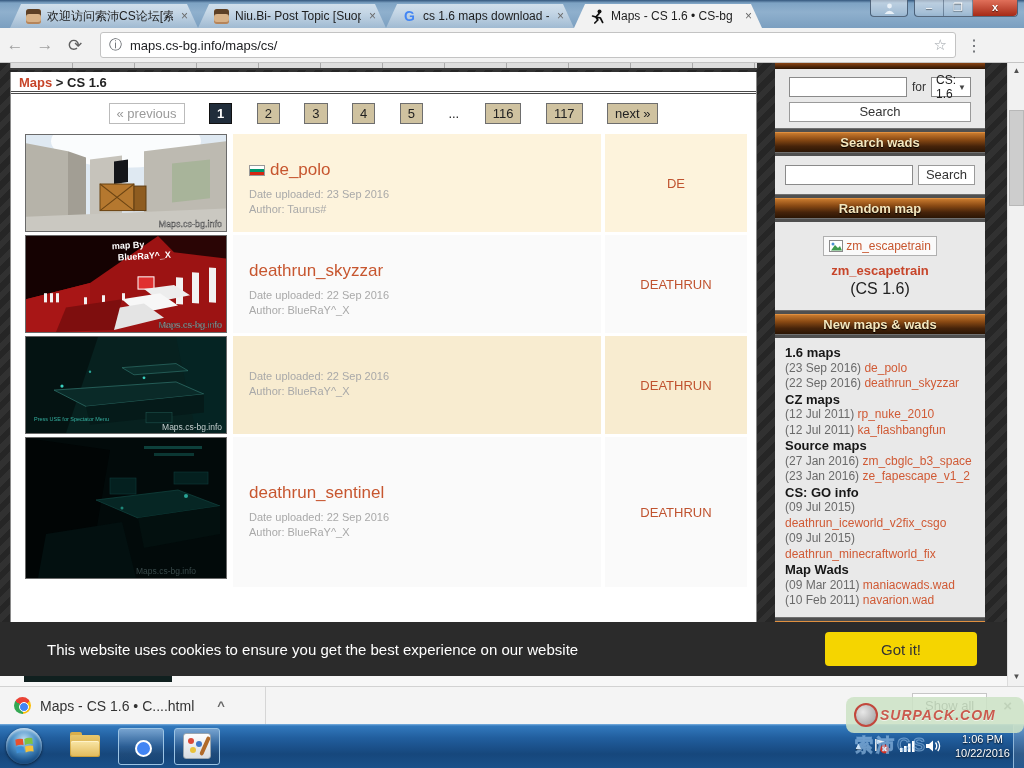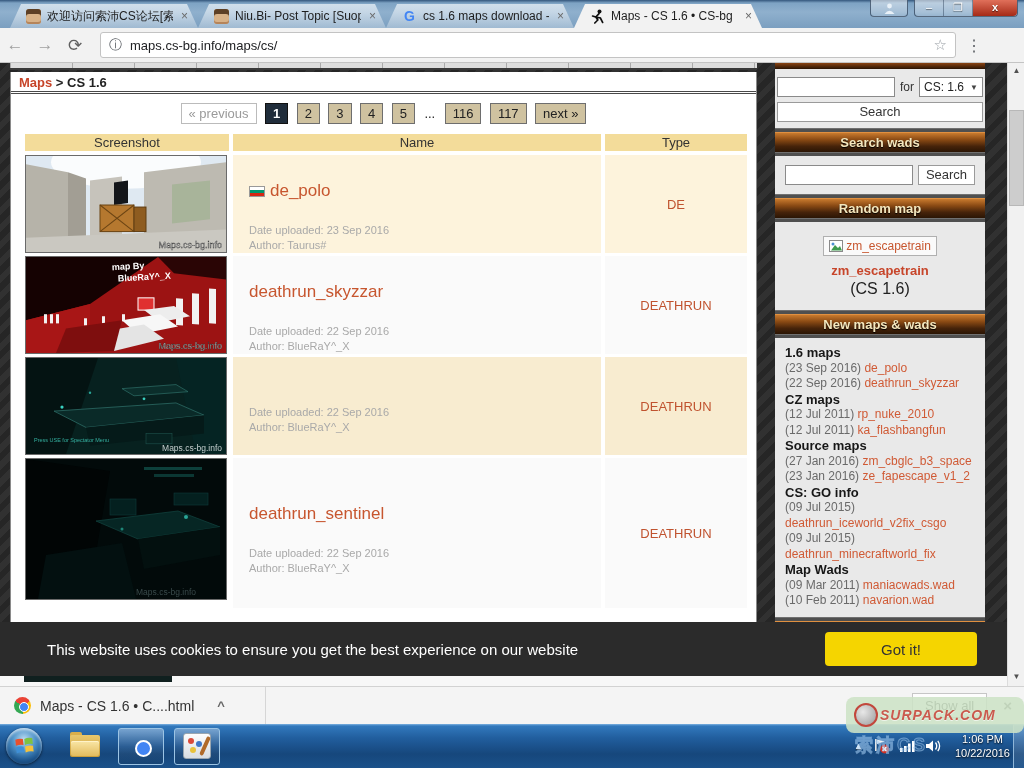--- a/index.html
+++ b/index.html
@@ -46,51 +46,51 @@
     background-image:repeating-linear-gradient(90deg,#aaa 0 1px,transparent 1px 62px); border-bottom:2px solid #3a3a3a; }
   #sb-top-strip { position:absolute; left:775px; top:0; width:210px; height:6px;
     background:linear-gradient(180deg,#8a4413,#2a1404); }
 
   #main-panel { position:absolute; left:10px; top:9px; width:747px; bottom:0; background:#fff;
     border-left:1px solid #8a8a8a; border-right:1px solid #8a8a8a; }
   #breadcrumb { height:22px; padding:3px 8px; border-bottom:3px double #4a4a4a; font-size:13px; font-weight:bold; }
   #breadcrumb a { color:#c7452a; text-decoration:none; }
   #breadcrumb .crumb-cur { color:#222; }
   #pagination { text-align:center; padding:9px 0 8px; }
-  .pg { display:inline-block; font-size:13px; padding:2px 7px; margin:0 2px; border:1px solid #6e6e6e;
+  .pg { display:inline-block; font-size:13px; padding:2px 7px; margin:0 10px; border:1px solid #6e6e6e;
     background:#cfc2a0; color:#222; }
   .pg-prev { background:#fff; color:#9a9a9a; border-color:#bbb; }
   .pg-cur { background:#202d3b; color:#fff; border-color:#111; font-weight:bold; }
   .pg-dots { border:none; background:none; padding:2px 1px; }
 
   #maps-table { padding:2px 9px 0 14px; }
   .thead { display:flex; gap:4px; margin-bottom:4px; }
   .th { background:#f3dc9a; font-size:13px; color:#333; text-align:center; height:17px; line-height:17px; }
   .col-shot { width:204px; } .col-name { width:368px; } .col-type { width:142px; }
   .trow { display:flex; gap:4px; margin-bottom:3px; }
   .cell-shot { width:204px; display:flex; align-items:flex-start; }
   .shot-frame { width:202px; border:1px solid #6a6a6a; font-size:0; }
   .cell-name { width:368px; padding:26px 0 0 16px; }
   .cell-type { width:142px; display:flex; align-items:center; justify-content:center;
     font-size:13px; color:#c0532f; }
   .row-cream .cell-name, .row-cream .cell-type { background:#fdf3dc; }
   .row-cream2 .cell-name, .row-cream2 .cell-type { background:#f8ecd0; }
   .row-white .cell-name, .row-white .cell-type { background:#fafafa; }
   .map-link { font-size:17px; color:#c7562f; text-decoration:none; display:inline-flex; align-items:center; gap:5px; }
-  .meta { font-size:11px; color:#a9a9a9; margin-top:22px; line-height:15px; }
+  .meta { font-size:11px; color:#a9a9a9; margin-top:7px; line-height:15px; }
   .bgflag { width:16px; height:11px; display:inline-block;
     background:linear-gradient(180deg,#fff 0 33%,#00966e 33% 66%,#d62612 66% 100%); border:1px solid #999; }
 
   
   #sidebar { position:absolute; left:775px; top:6px; width:210px; bottom:0; background:#e9e9e9; }
   .sb-cap { height:4px; background:#4f4f4f; border-top:1px solid #707070; }
   .sb-bar { height:20px; background:linear-gradient(180deg,#c87a2e 0,#8a4a14 35%,#46230a 70%,#2a1504 100%);
     border-top:1px solid #e09040; color:#f5e7bd; font-weight:bold; font-size:13px; text-align:center;
     line-height:20px; text-shadow:0 1px 1px #000; }
-  #sb-search { padding:8px 2px 6px; }
+  #sb-search { padding:8px 14px 6px; }
   .sb-row { display:flex; align-items:center; gap:5px; }
   .sb-input { height:20px; background:#fff; border:1px solid #8a8a8a; }
   .inp-main { width:118px; } .inp-wads { width:128px; }
   .for-label { font-size:12px; color:#333; }
   .sb-select { width:64px; height:20px; background:#fff; border:1px solid #8a8a8a; font-size:12px;
     color:#222; display:flex; align-items:center; justify-content:space-between; padding:0 4px; }
   .sb-btn { height:20px; background:#fff; border:1px solid #9a9a9a; font-size:13px; color:#333;
     text-align:center; line-height:18px; }
   .btn-wide { width:100%; margin-top:5px; }
   .btn-wads { width:57px; }
@@ -262,25 +262,20 @@
         <span class="pg">3</span>
         <span class="pg">4</span>
         <span class="pg">5</span>
         <span class="pg pg-dots">...</span>
         <span class="pg">116</span>
         <span class="pg">117</span>
         <span class="pg">next »</span>
       </div>
 
       <div id="maps-table">
-        <div class="thead">
-          <div class="th col-shot">Screenshot</div>
-          <div class="th col-name">Name</div>
-          <div class="th col-type">Type</div>
-        </div>
 
         <div class="trow row-cream">
           <div class="cell-shot">
             <svg class="shot-frame" width="202" height="98" viewBox="0 0 200 94" preserveAspectRatio="none">
               <rect width="200" height="94" fill="#dfe9f2"></rect>
               <ellipse cx="100" cy="6" rx="75" ry="26" fill="#ffffff" opacity=".85"></ellipse>
               <polygon points="0,8 42,16 42,94 0,94" fill="#b6b3a9"></polygon>
               <polygon points="42,16 60,22 60,94 42,94" fill="#a29e94"></polygon>
               <polygon points="64,24 96,20 96,80 64,84" fill="#c6c3bb"></polygon>
               <polygon points="118,16 200,6 200,94 118,94" fill="#bdbab1"></polygon>

